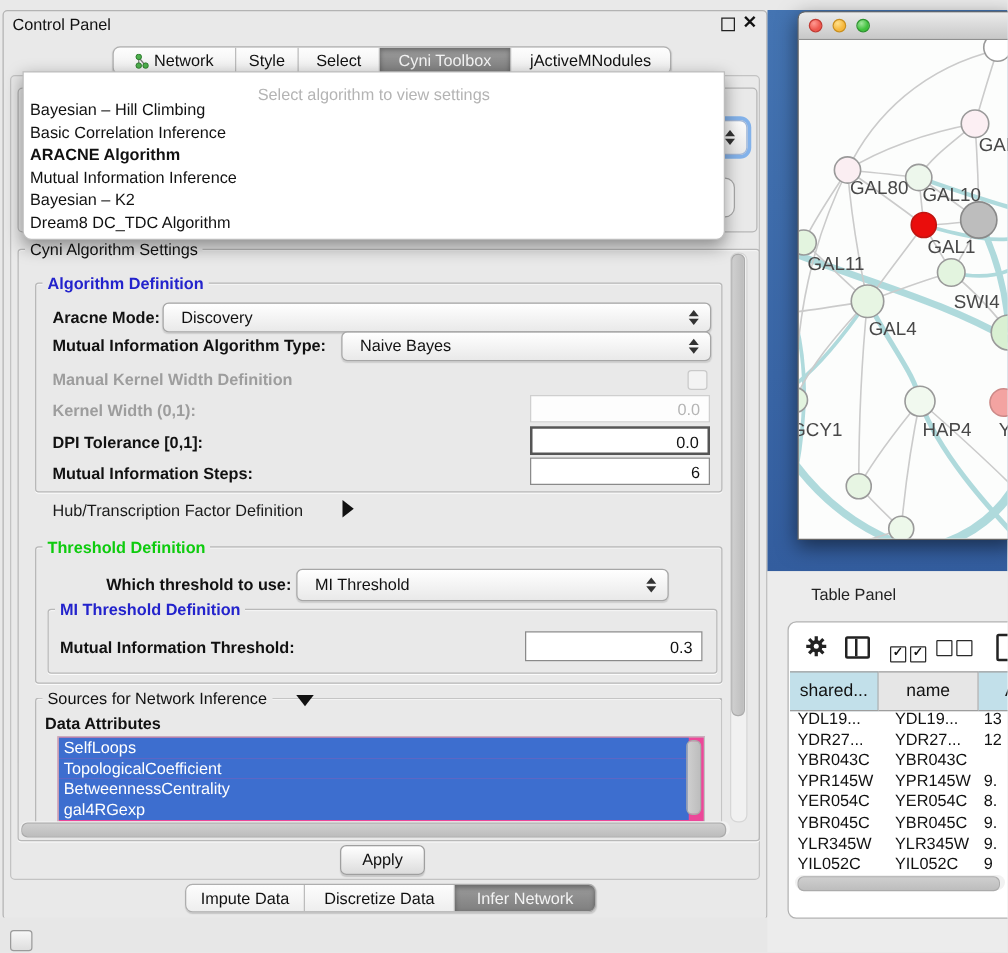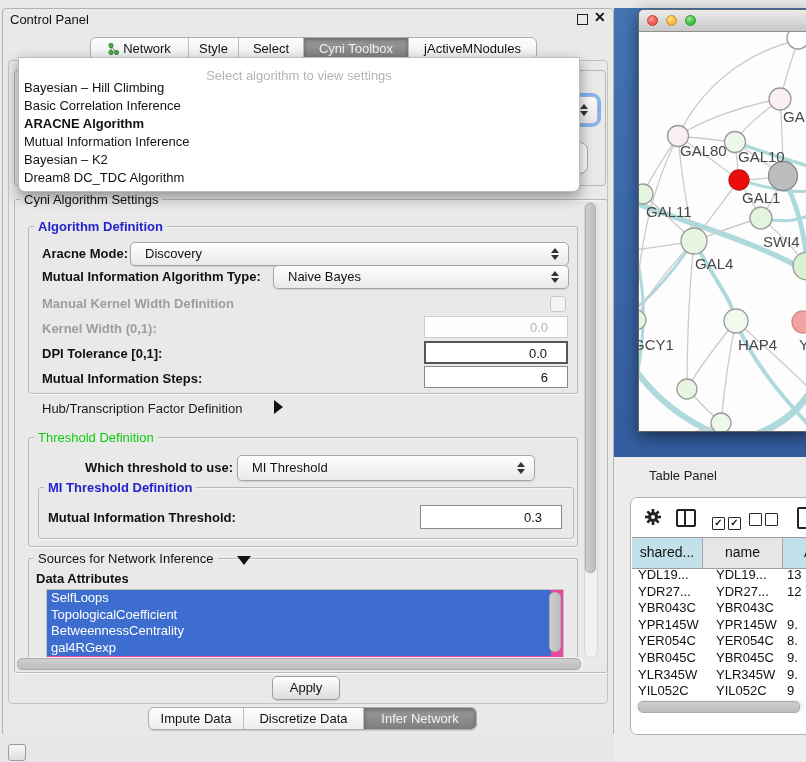--- a/index.html
+++ b/index.html
@@ -42,34 +42,34 @@
          border-radius:0 0 7px 7px;box-shadow:0 5px 14px rgba(0,0,0,.4);z-index:40;}
   .popup .prompt{position:absolute;left:0;top:4px;width:100%;text-align:center;font-size:13px;color:#b4b4b4;margin-top:6px;}
   .popup .item{position:absolute;left:5px;width:550px;height:18px;font-size:13px;color:#111;line-height:18px;}
   .popup .item.bold{font-weight:bold;}
 
   
   .grp{border:1px solid #b8b8b8;border-radius:3px;box-shadow:0 1px 0 rgba(255,255,255,.8),inset 0 1px 0 rgba(255,255,255,.5);}
   .grp-title{position:absolute;font-size:13px;background:#e9e9e9;padding:0 4px;white-space:nowrap;}
   .t-black{color:#111;}
   .t-blue{color:#2323cc;font-weight:bold;}
-  .t-green{color:#0ecb0e;font-weight:normal;}
+  .t-green{color:#0ecb0e;font-weight:bold;}
 
   
   .combo{background:linear-gradient(#ffffff,#e9e9e9);border:1px solid #a6a6a6;border-radius:5px;
          box-shadow:0 1px 1px rgba(0,0,0,.12);}
   .combo .ctext{position:absolute;left:14px;top:3px;font-size:13px;color:#111;}
   .arrows{position:absolute;right:9px;top:50%;margin-top:-7px;width:8px;height:14px;}
   .tri-up{position:absolute;left:0;top:1px;width:0;height:0;border-left:4px solid transparent;
           border-right:4px solid transparent;border-bottom:5px solid #333;}
   .tri-dn{position:absolute;left:0;bottom:1px;width:0;height:0;border-left:4px solid transparent;
           border-right:4px solid transparent;border-top:5px solid #333;}
 
   
-  .field{background:#ffffff;text-align:right;font-size:13px;color:#111;line-height:21px;padding-right:19px;box-sizing:border-box;}
+  .field{background:#ffffff;text-align:right;font-size:13px;color:#111;line-height:21px;padding-right:7px;box-sizing:border-box;}
   .f-dis{border:1px solid #cfcfcf;color:#b5b5b5;background:#fdfdfd;}
   .f-strong{border:2px solid #555;}
   .f-norm{border:1px solid #8a8a8a;}
 
   .checkbox{width:14px;height:14px;border:1px solid #c9c9c9;border-radius:3px;background:#f3f3f3;}
 
   
   .attr-list{background:#ec4899;border:1px solid #c0c0c0;overflow:hidden;}
   .attr-item{height:16.5px;line-height:16.5px;font-size:13px;color:#fff;background:#3d6ecf;padding-left:4px;width:500px;}
 

